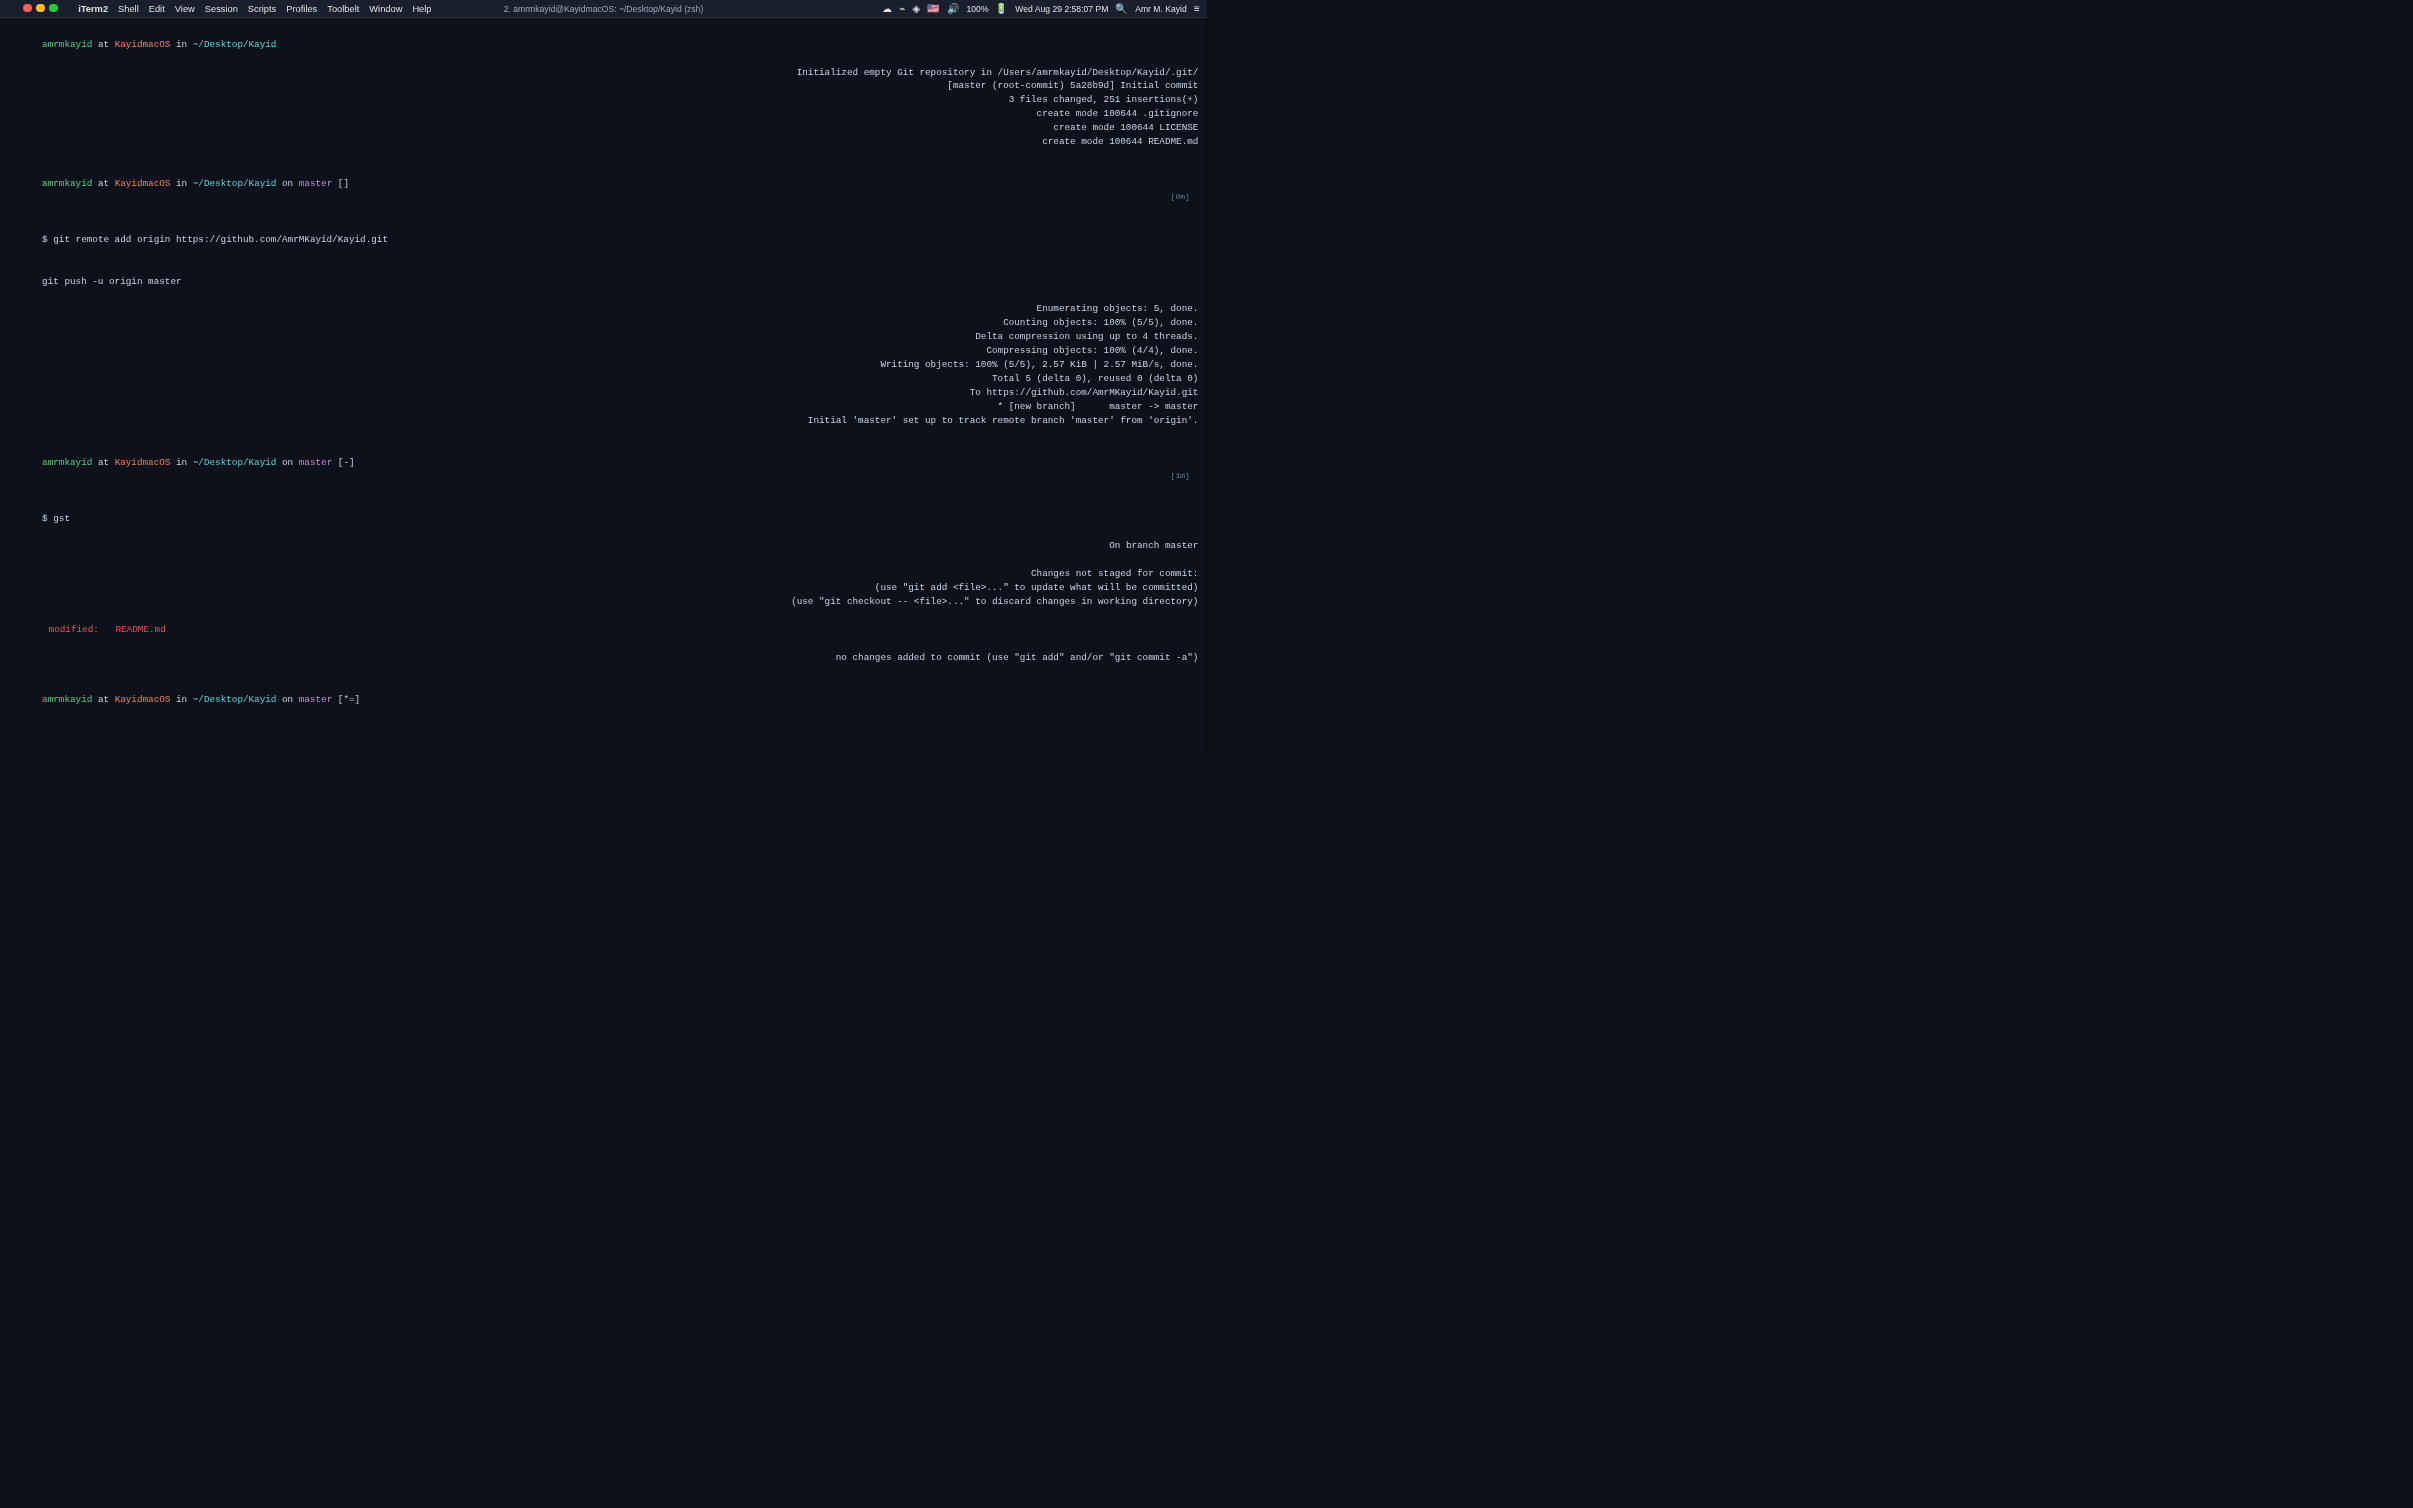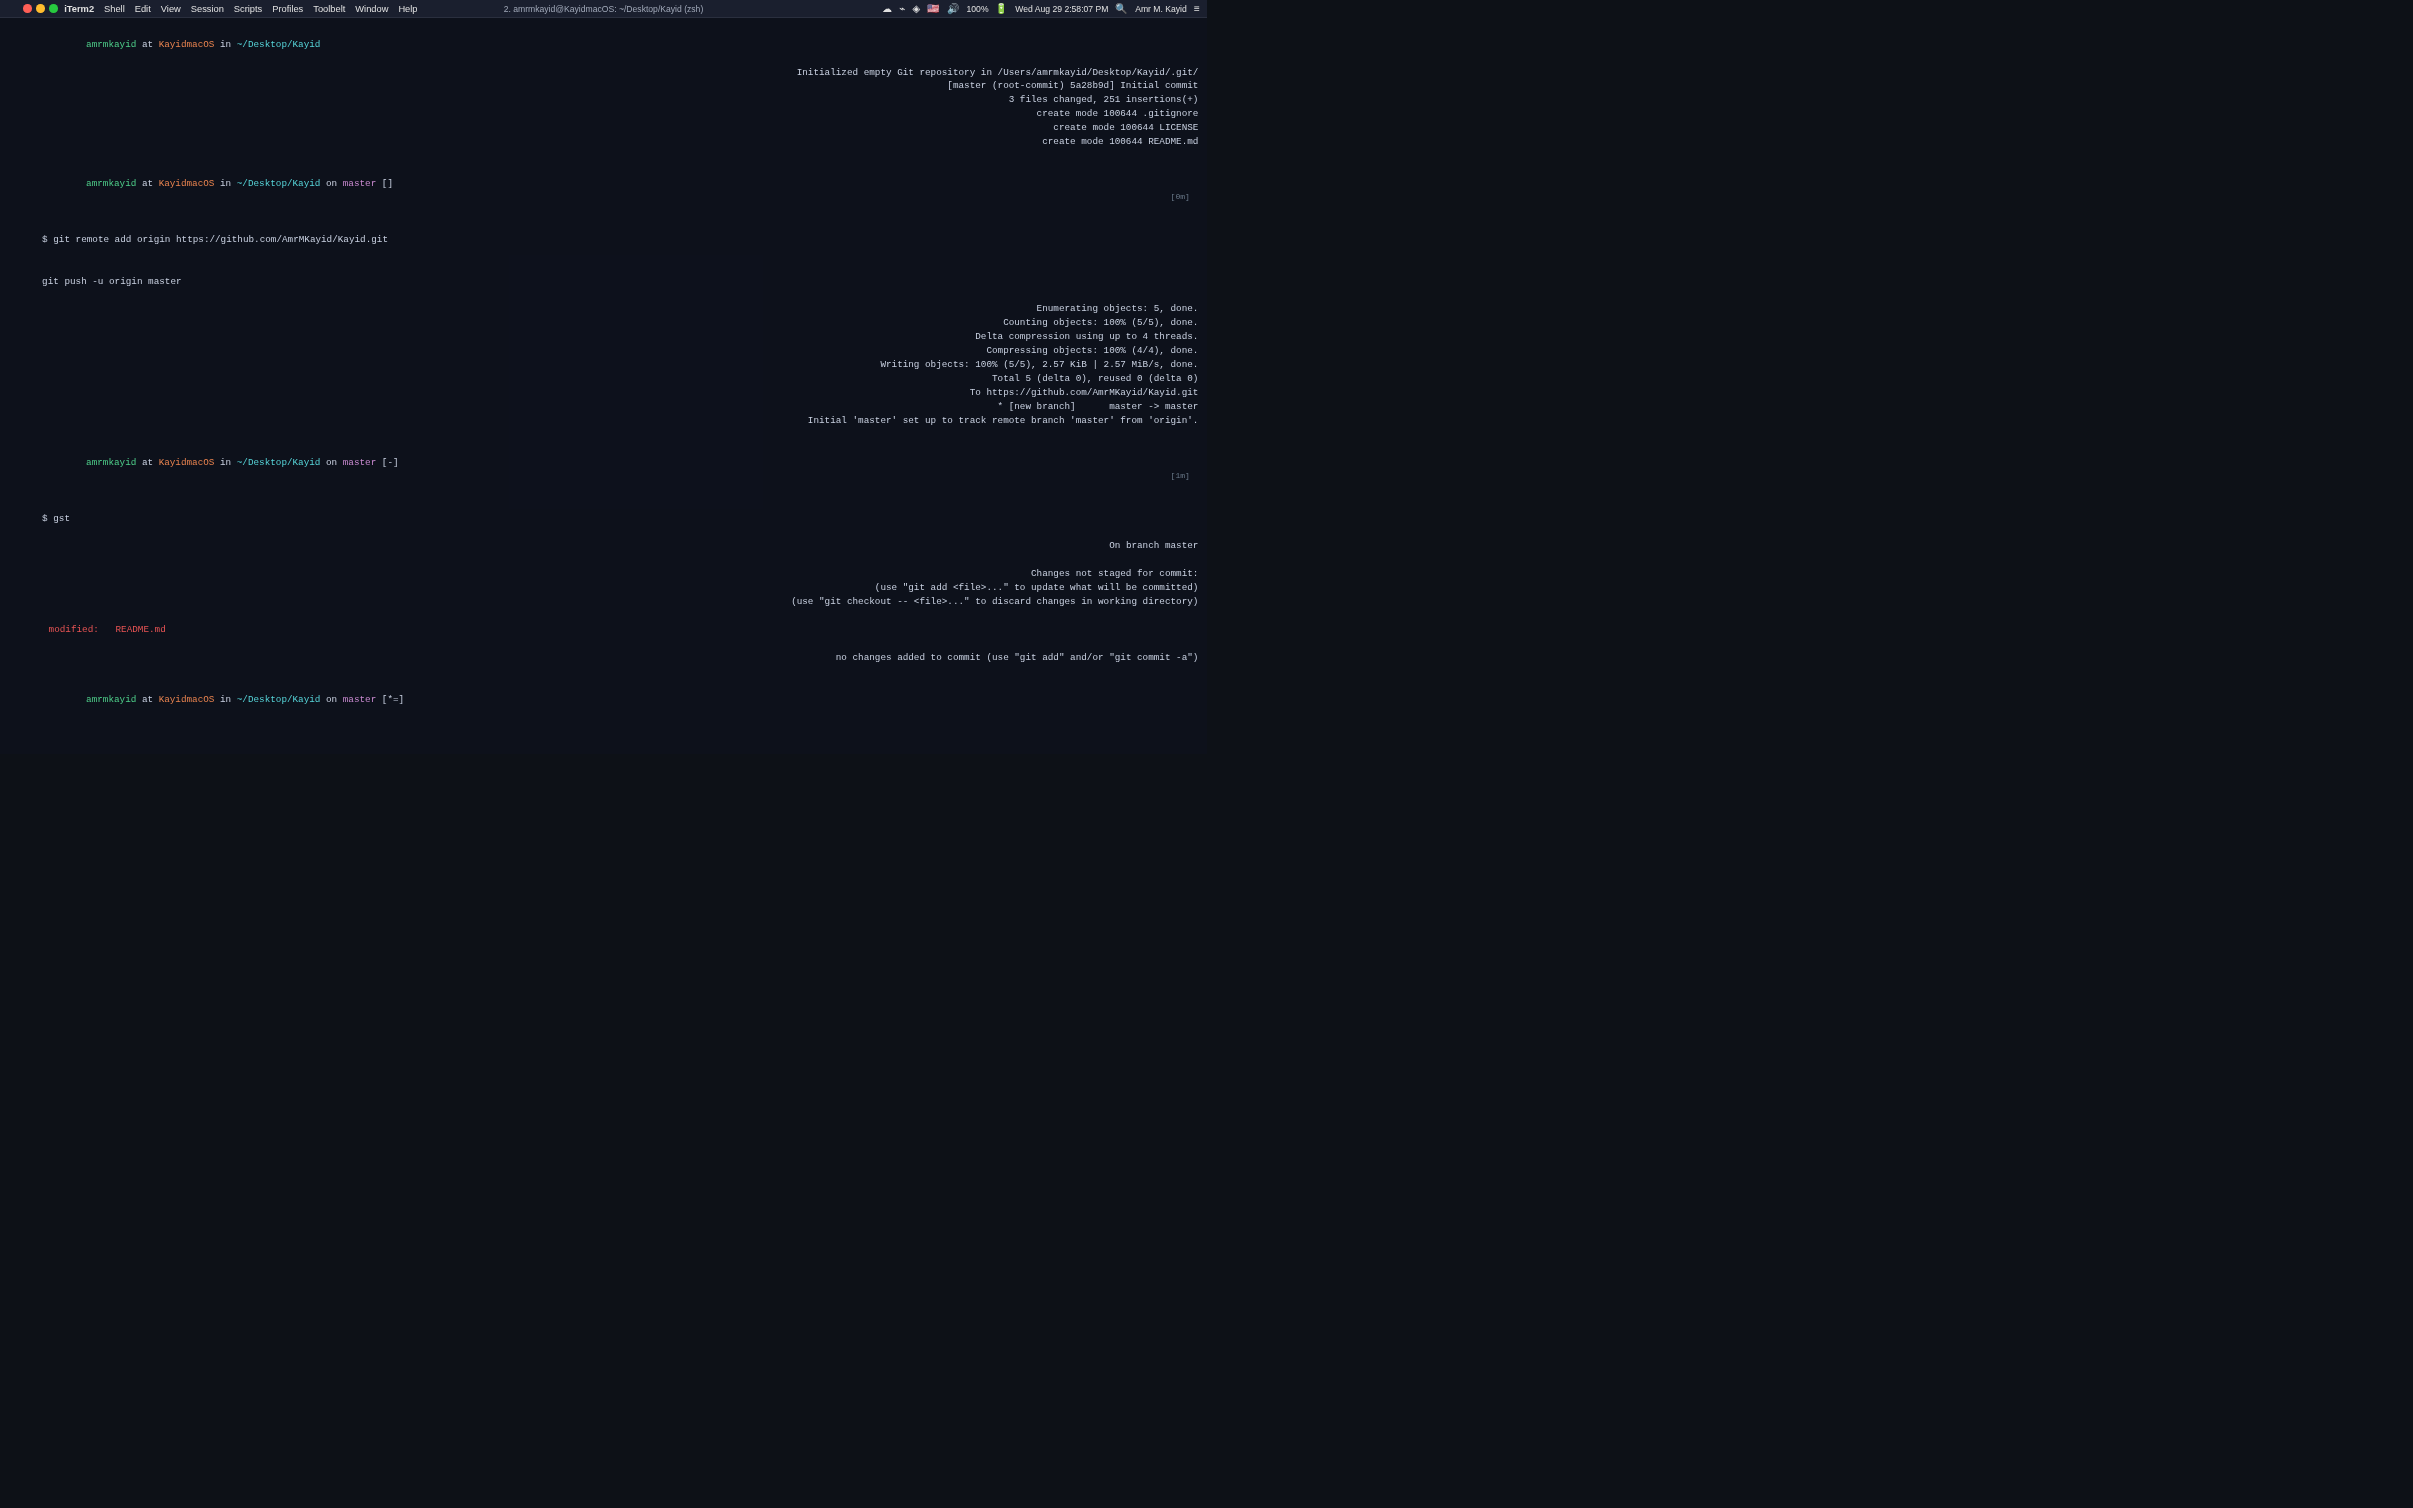--- a/index.html
+++ b/index.html
@@ -19,22 +19,22 @@
       background: #1a1f2e;
       display: flex;
       align-items: center;
       justify-content: space-between;
       padding: 0 7.2px;
       border-bottom: 0.7px solid #2a2f3e;
       position: relative;
     }
     #titlebar-left {
       display: flex;
-      align-items: center;
-      gap: 1px;
+      align-items: flex-start;
+      gap: 15px;
       padding-left: 16px;
     }
     .traffic-lights {
       display: flex;
       gap: 4.3px;
       align-items: center;
     }
     .traffic-light {
       width: 8.6px;
       height: 8.6px;
@@ -96,21 +96,21 @@
       position: relative;
       z-index: 1;
     }
 
     .line {
       line-height: 1.5;
       white-space: pre;
     }
 
     .c-white { color: #c8d0e0; text-align: right; }
-    .c-green { color: #4ecf8a; margin-left: 44px; }
+    .c-green { color: #4ecf8a; }
     .c-orange { color: #e8834f; }
     .c-cyan { color: #56d4d8; }
     .c-magenta { color: #c98ad0; }
     .c-gray { color: #6a7a8a; }
 
     .right-time {
       float: right;
       color: #6a7a8a;
       font-size: 8px;
       position: absolute;

